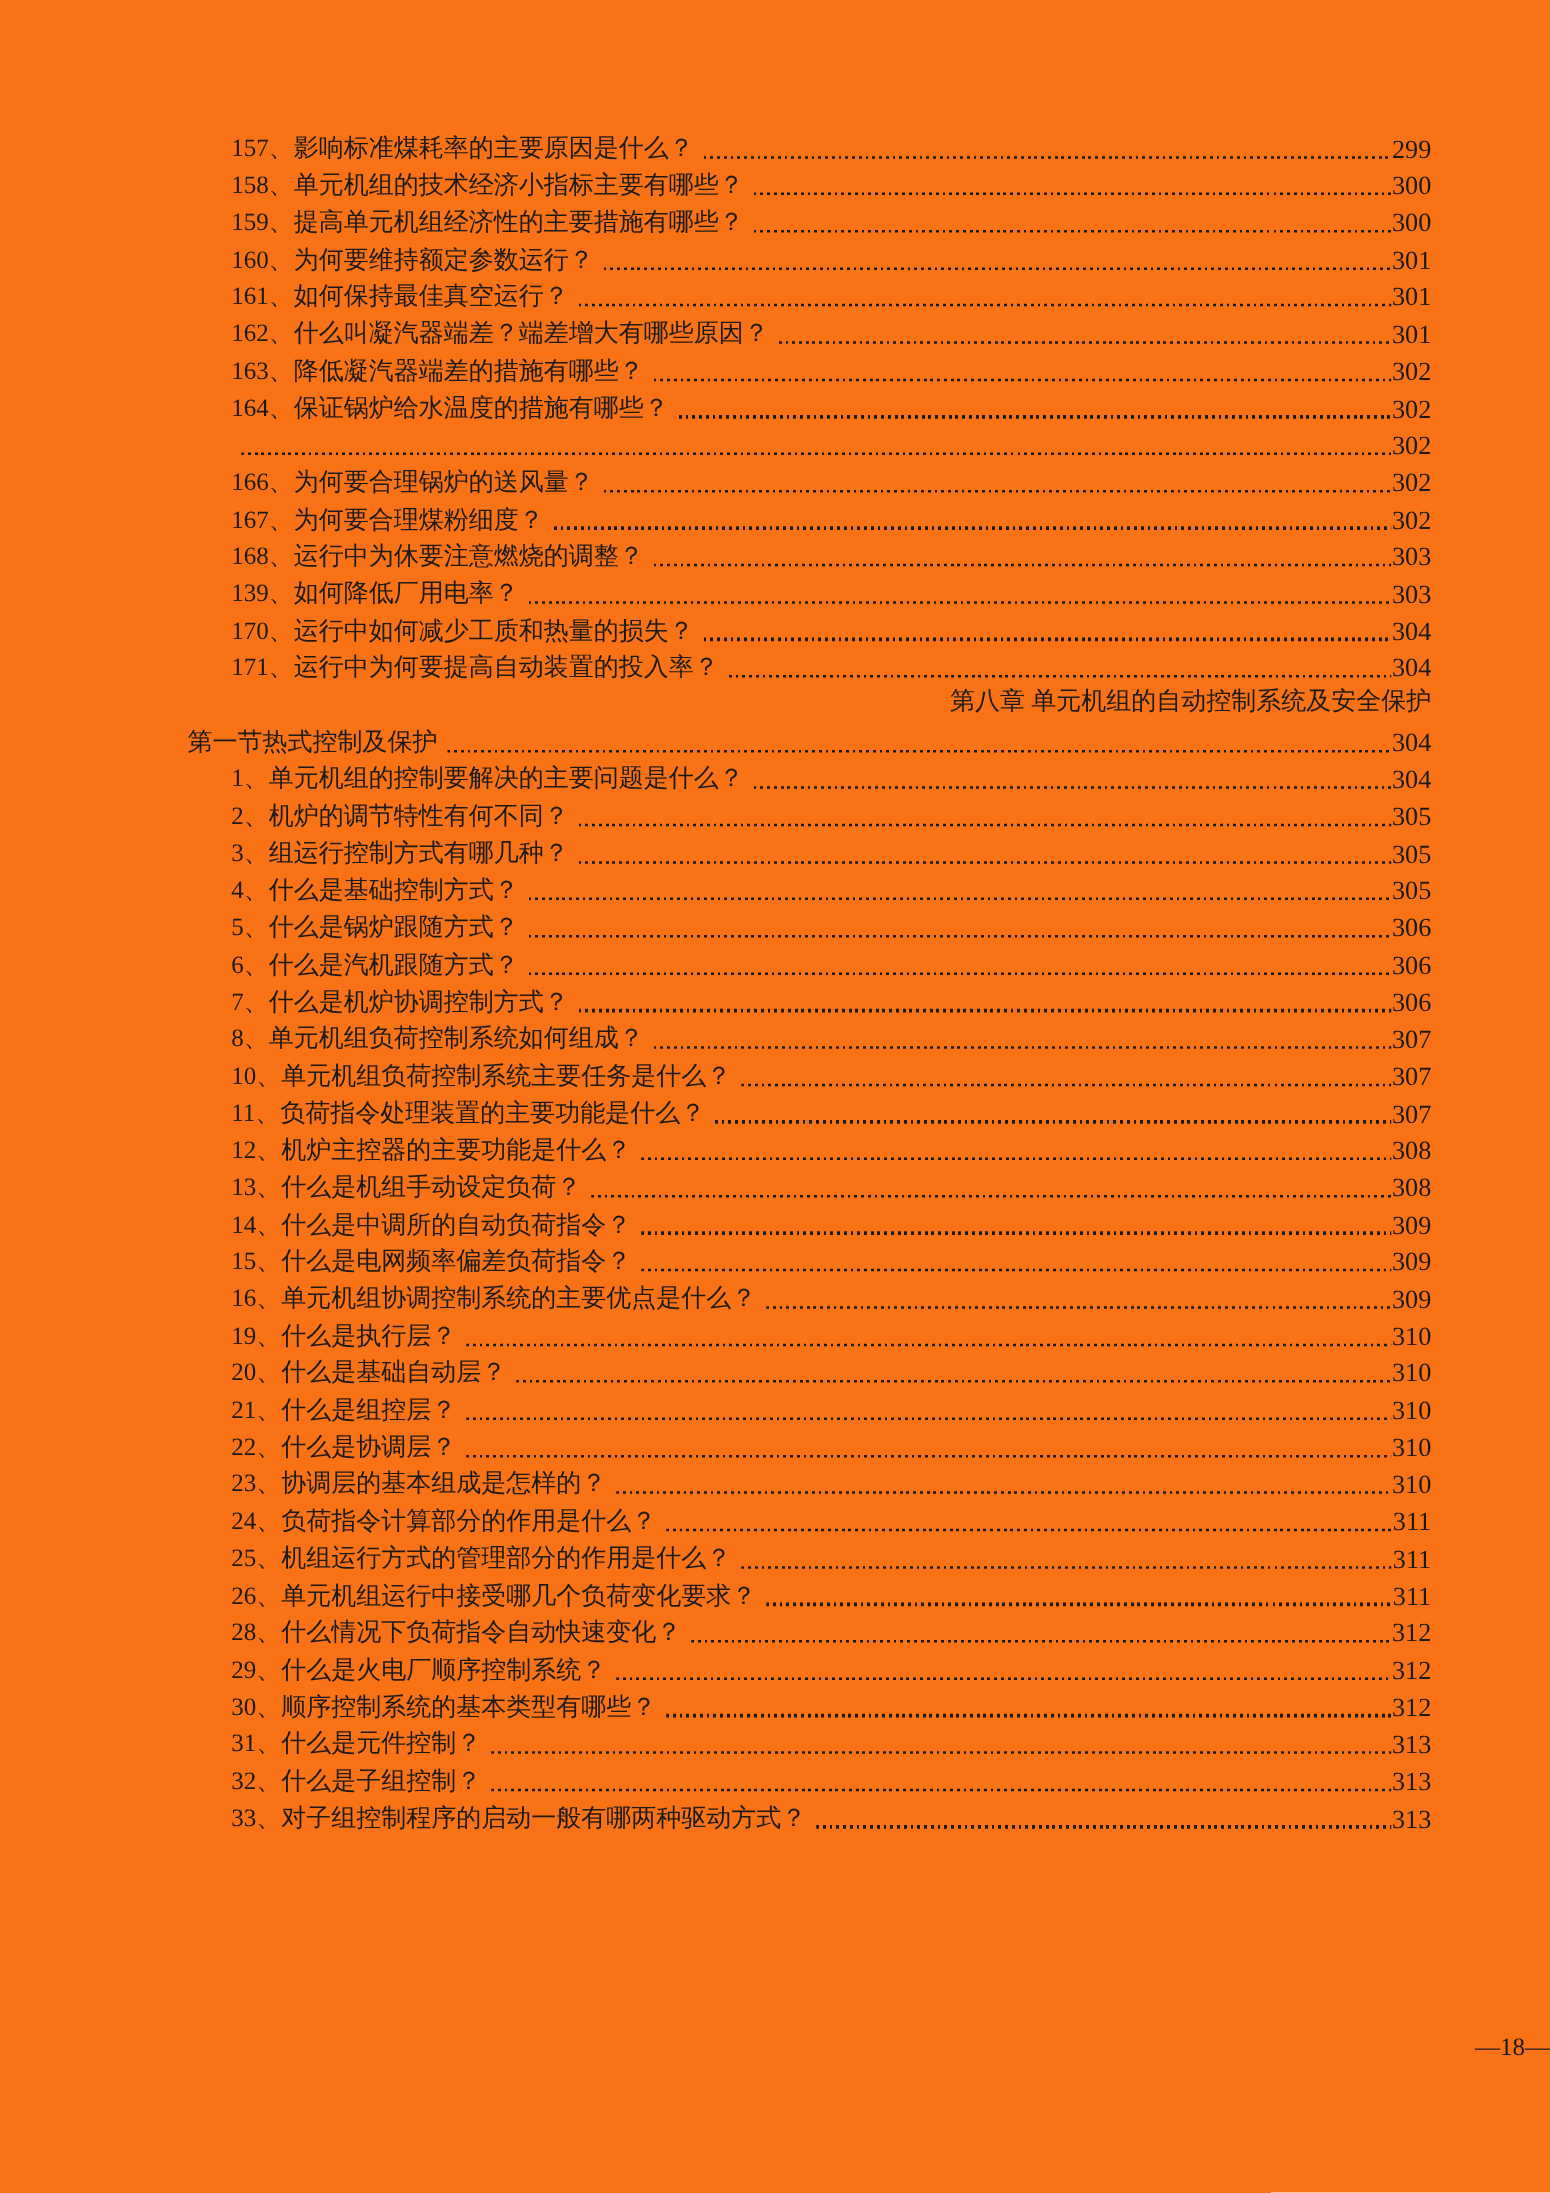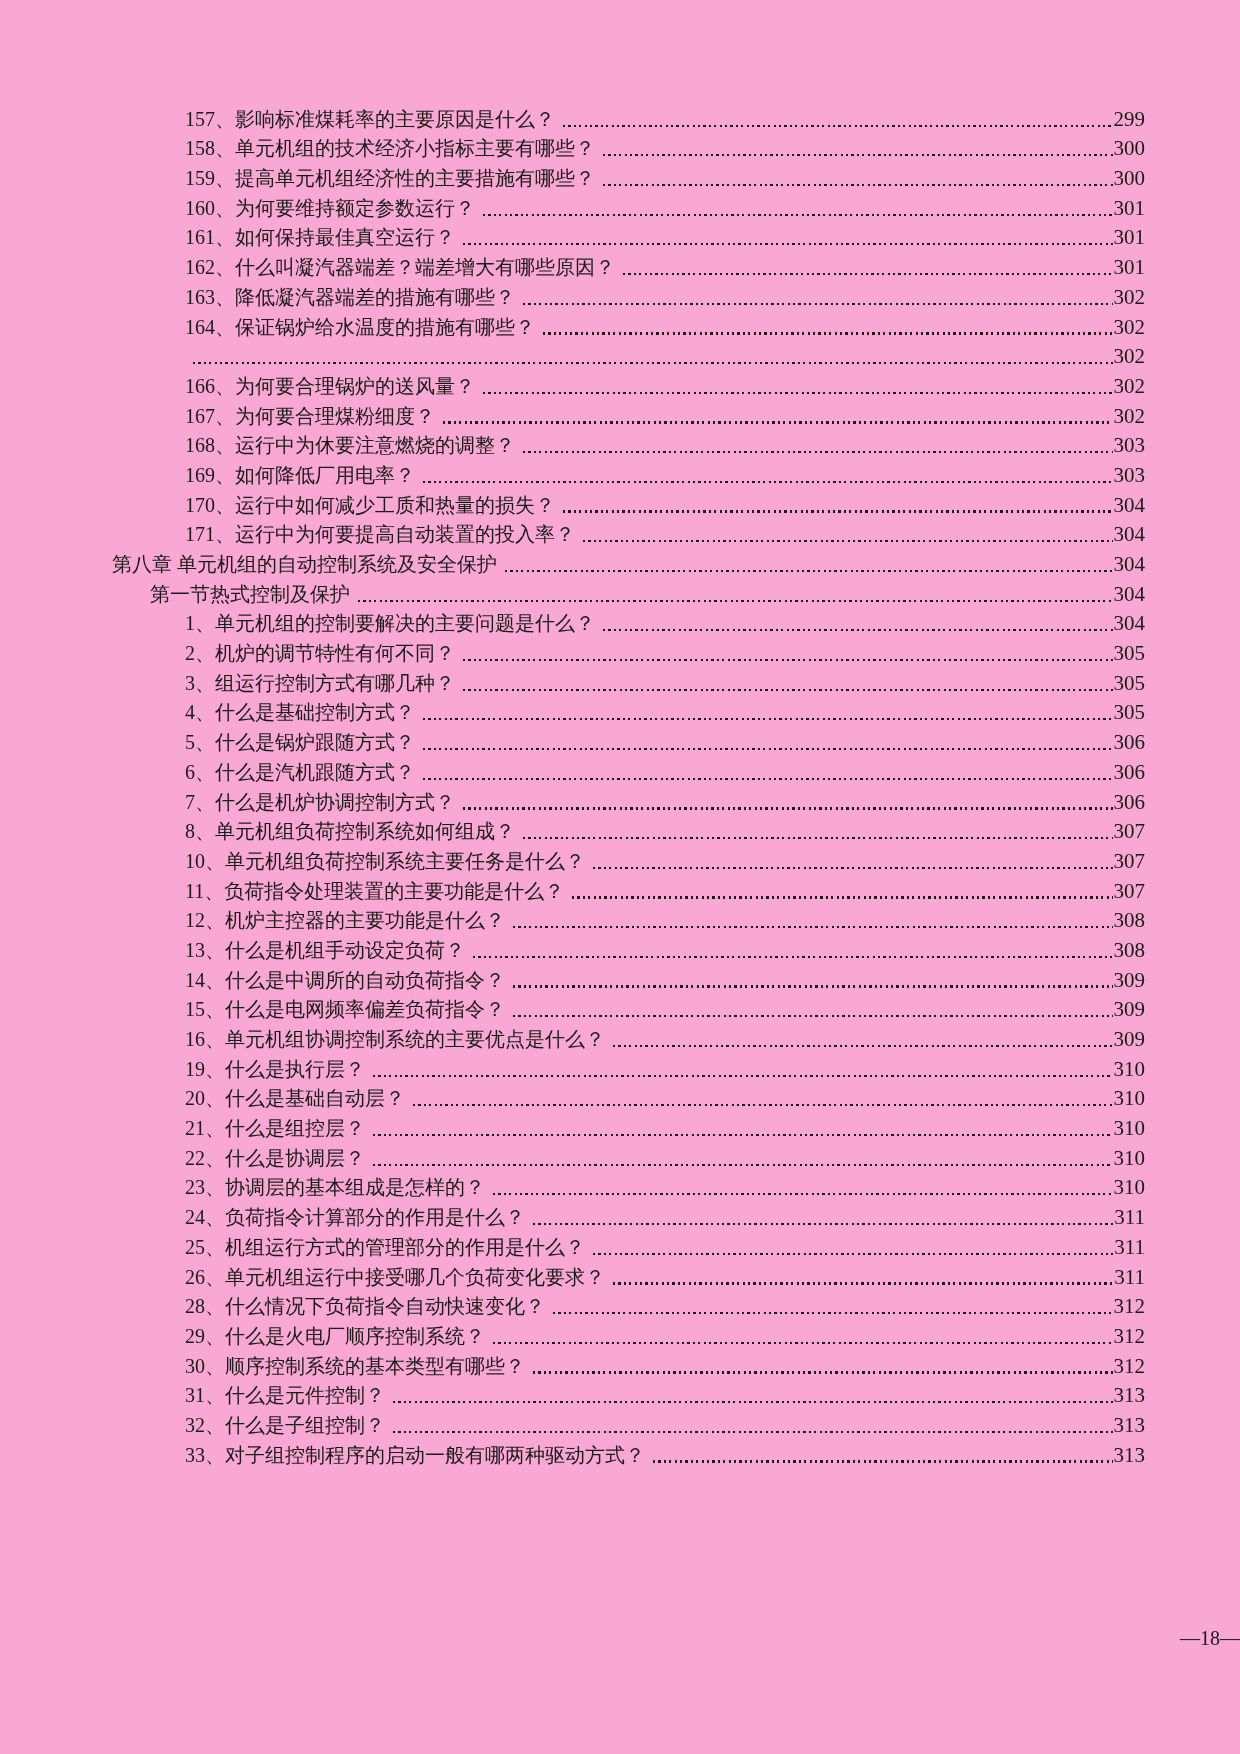--- a/index.html
+++ b/index.html
@@ -10,21 +10,21 @@
   body {
     width: 1240px;
     height: 1754px;
     position: relative;
     font-family: "Liberation Serif", "DejaVu Serif", serif;
     color: #1a1a1a;
   }
   .page {
     position: absolute;
     inset: 0;
-    background: #f9a8d4;
+    background: #f97316;
   }
   .toc {
     position: absolute;
     left: 112px;
     top: 103px;
     width: 1033px;
   }
   .toc-row {
     display: flex;
     align-items: flex-end;
@@ -44,21 +44,21 @@
       to right,
       #1a1a1a 0, #1a1a1a 2.2px,
       transparent 2.2px, transparent 5.4px
     );
   }
   .toc-row .toc-page {
     white-space: nowrap;
     font-size: 21px;
     line-height: 27px;
   }
-  .level-chapter { padding-left: 0; }
+  .level-chapter { padding-left: 0; flex-direction: column; }
   .level-section { padding-left: 38px; }
   .level-item    { padding-left: 73px; }
   .footer {
     position: absolute;
     left: 0;
     top: 1627px;
     width: 100%;
     text-align: right;
     font-size: 20px;
   }
@@ -122,21 +122,21 @@
       <span class="toc-label">167、为何要合理煤粉细度？</span>
       <span class="toc-leader"></span>
       <span class="toc-page">302</span>
     </div>
       <div class="toc-row level-item">
       <span class="toc-label">168、运行中为休要注意燃烧的调整？</span>
       <span class="toc-leader"></span>
       <span class="toc-page">303</span>
     </div>
       <div class="toc-row level-item">
-      <span class="toc-label">169、如何降低厂用电率？</span>
+      <span class="toc-label">139、如何降低厂用电率？</span>
       <span class="toc-leader"></span>
       <span class="toc-page">303</span>
     </div>
       <div class="toc-row level-item">
       <span class="toc-label">170、运行中如何减少工质和热量的损失？</span>
       <span class="toc-leader"></span>
       <span class="toc-page">304</span>
     </div>
       <div class="toc-row level-item">
       <span class="toc-label">171、运行中为何要提高自动装置的投入率？</span>

